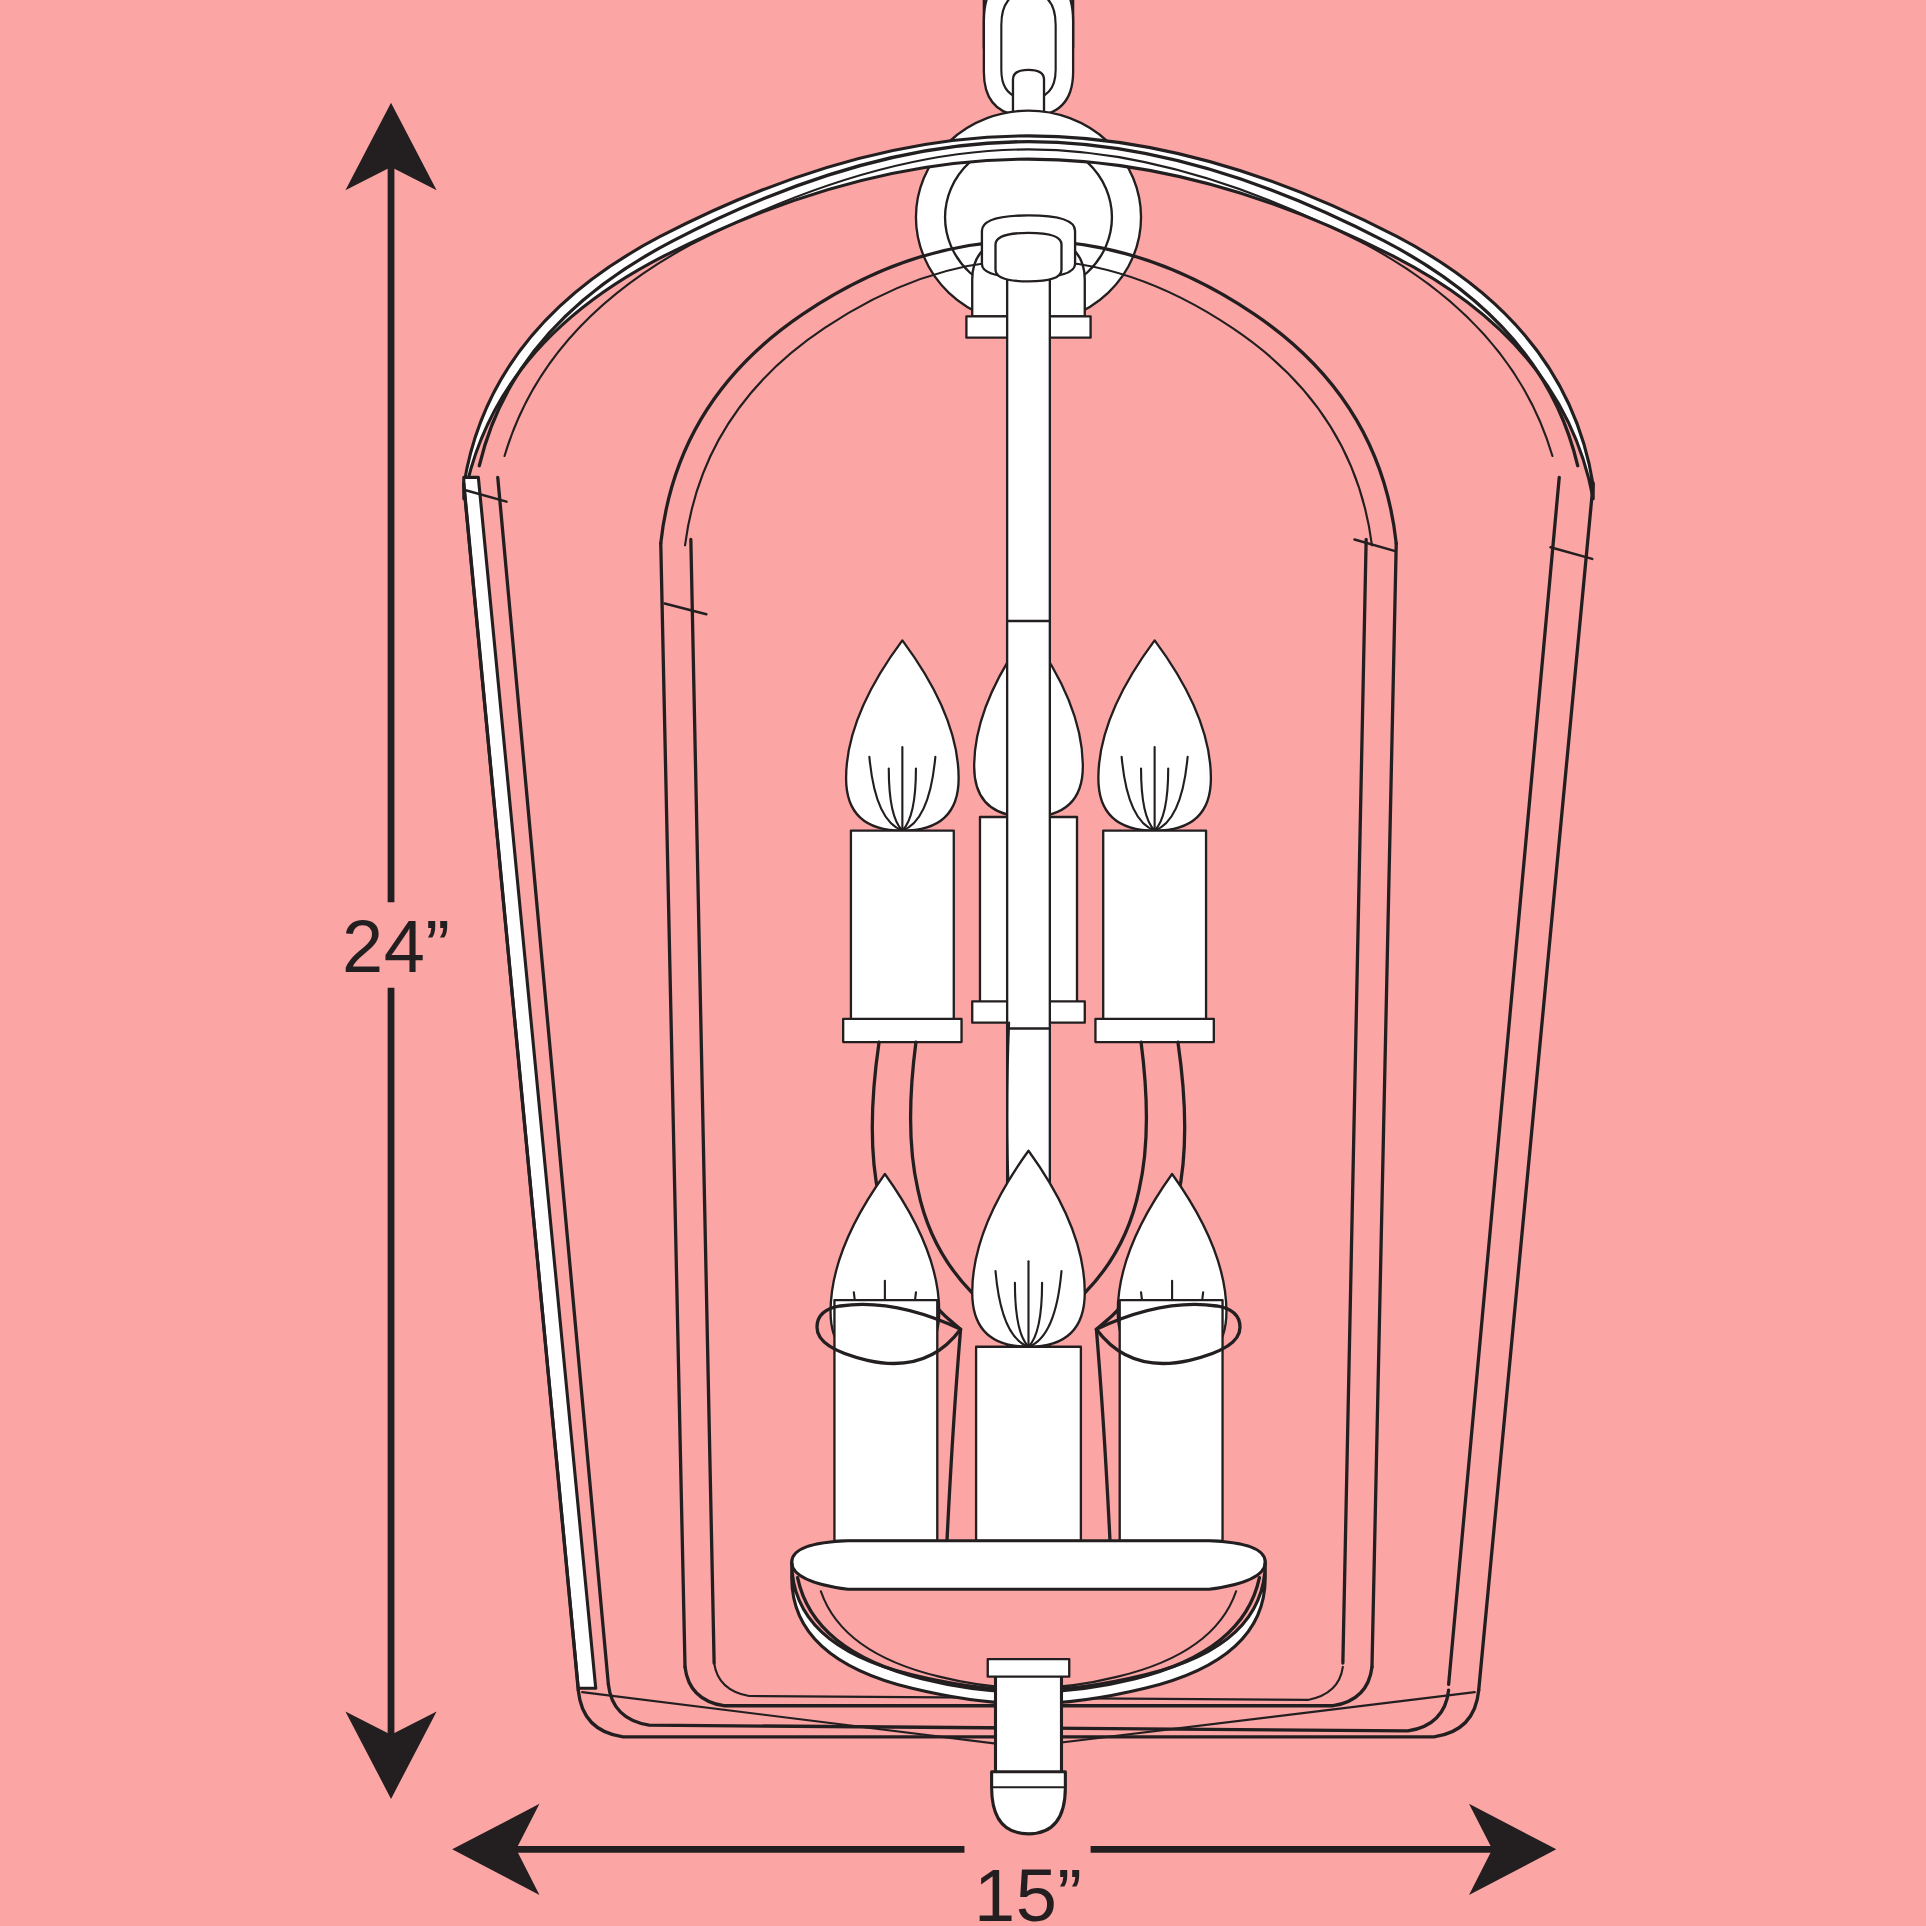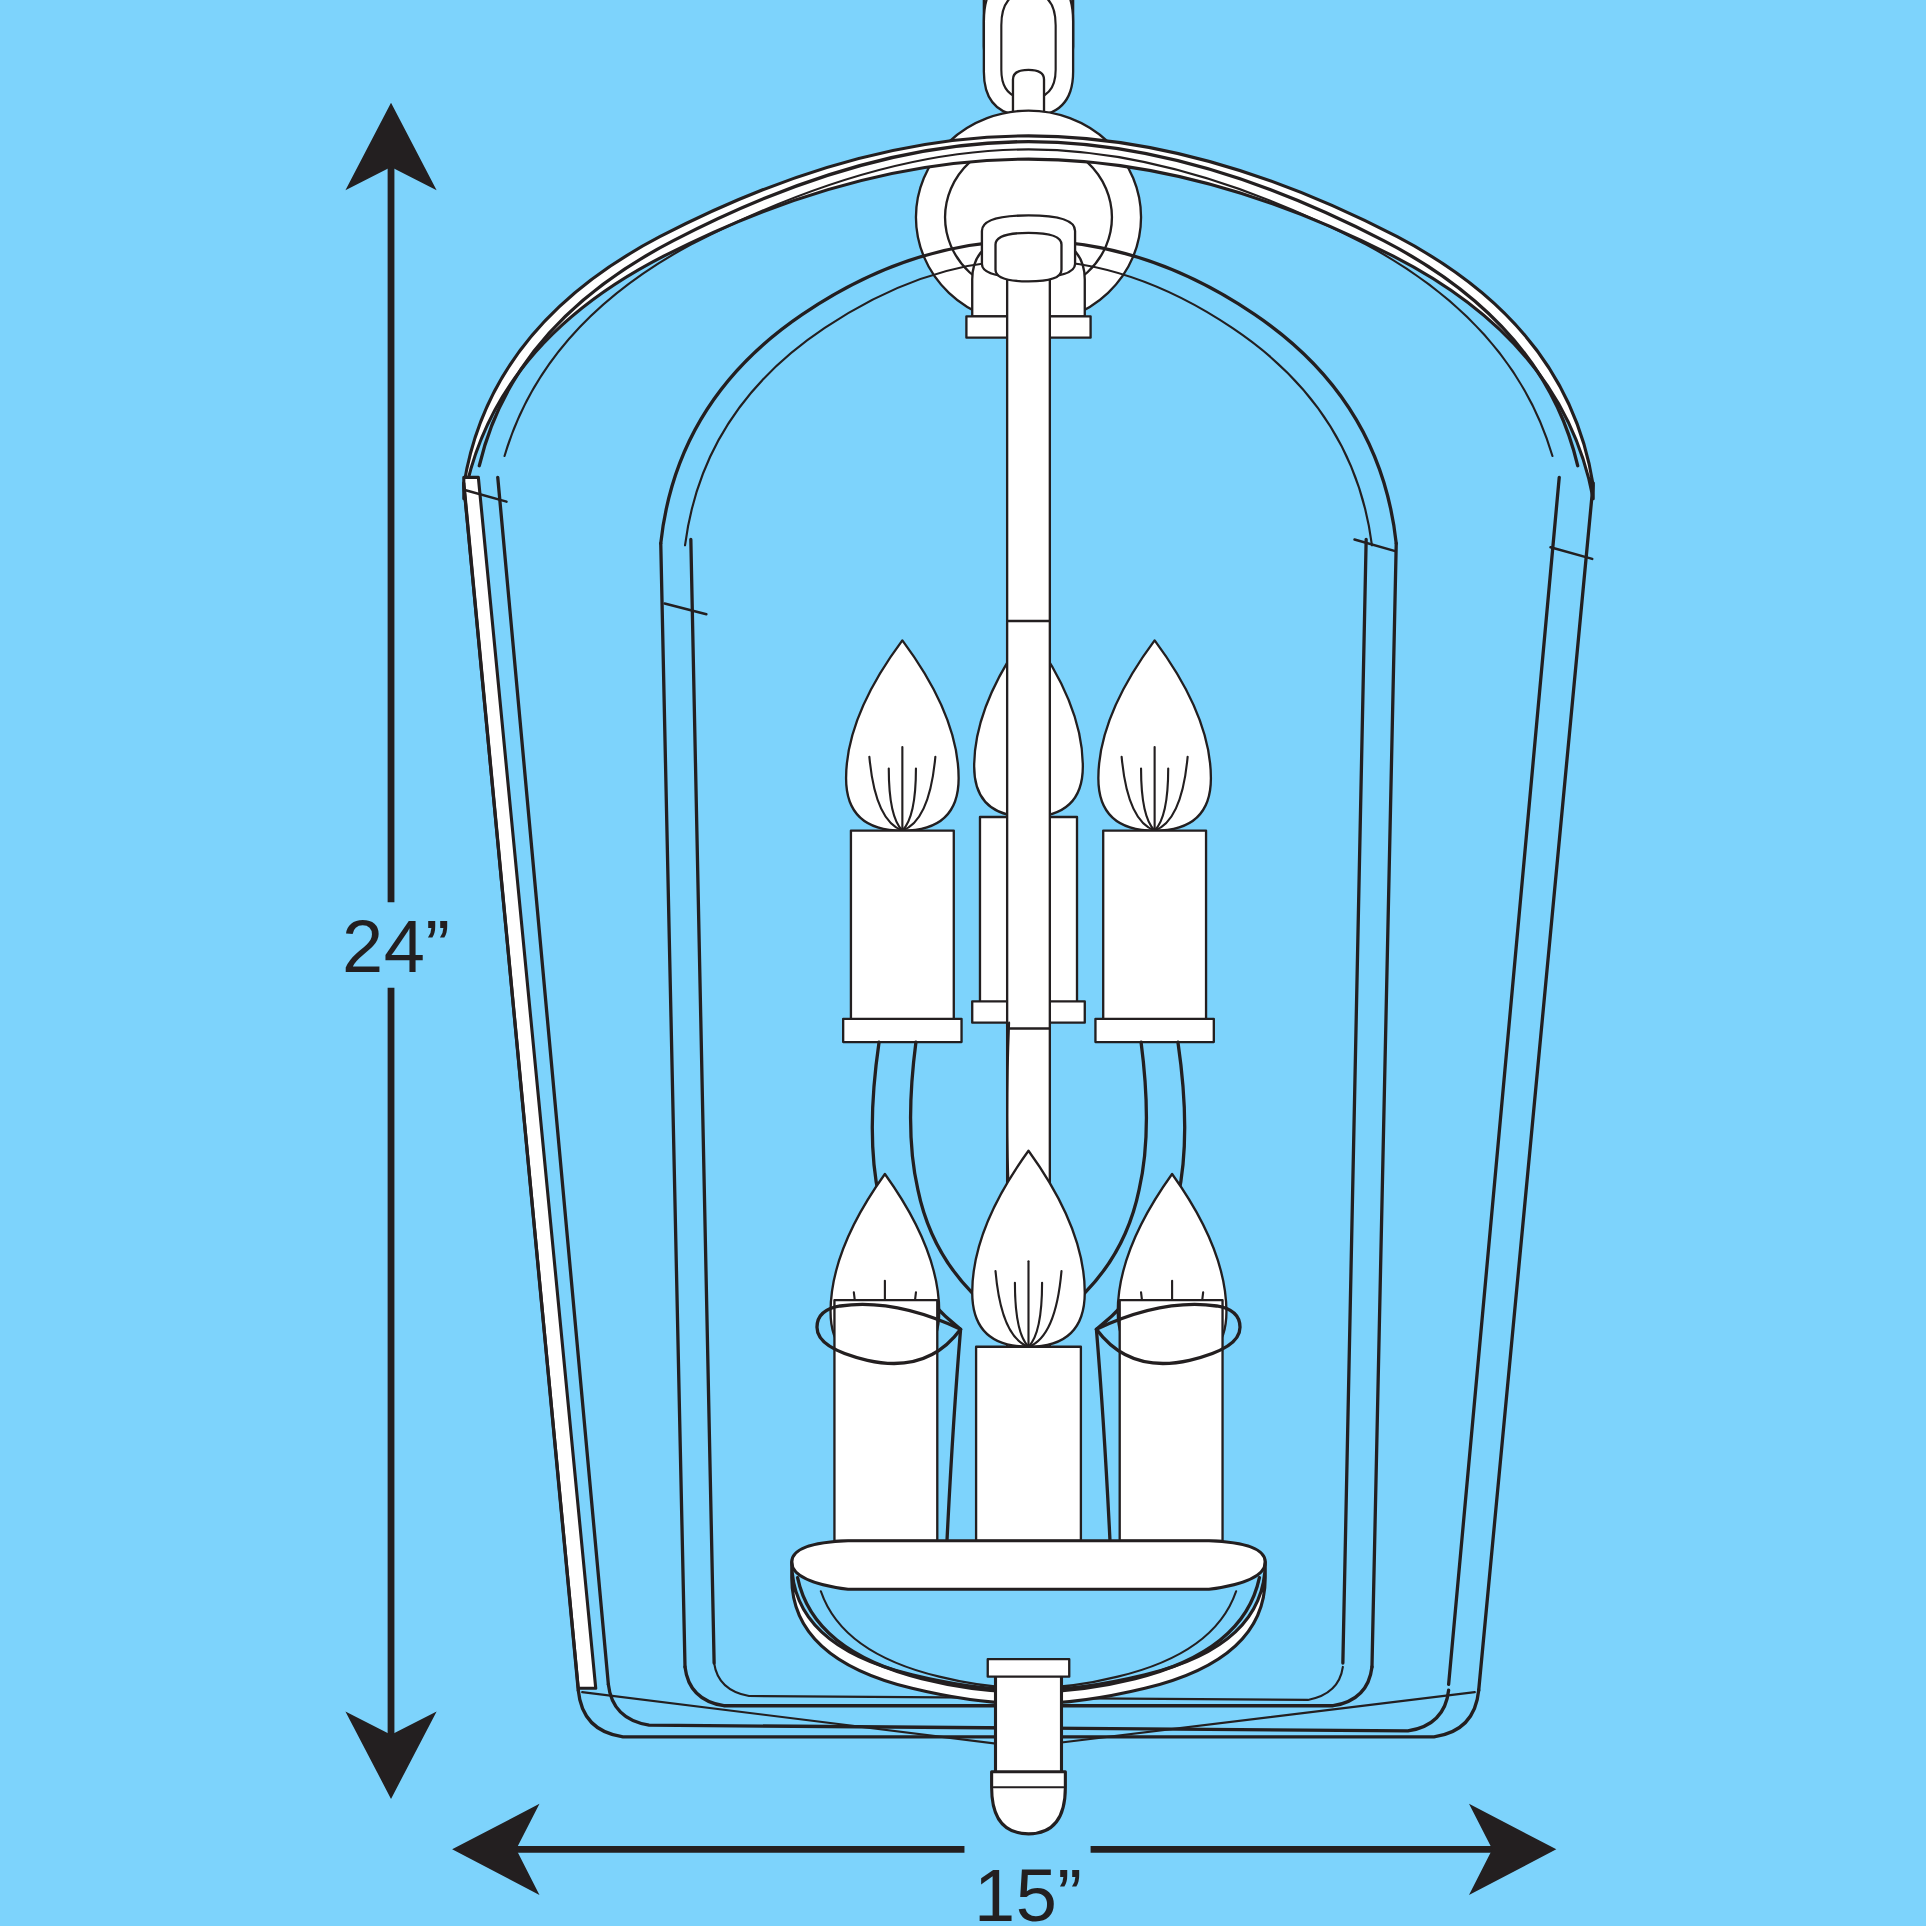--- a/index.html
+++ b/index.html
@@ -7,21 +7,21 @@
     padding: 0;
     background: #ffffff;
   }
   body {
     font-family: "Liberation Sans", sans-serif;
   }
   #page {
     position: relative;
     width: 1926px;
     height: 1926px;
-    background: #7dd3fc;
+    background: #fca5a5;
     overflow: hidden;
   }
   #drawing {
     position: absolute;
     top: 0;
     left: 0;
     width: 1926px;
     height: 1926px;
     display: block;
   }

